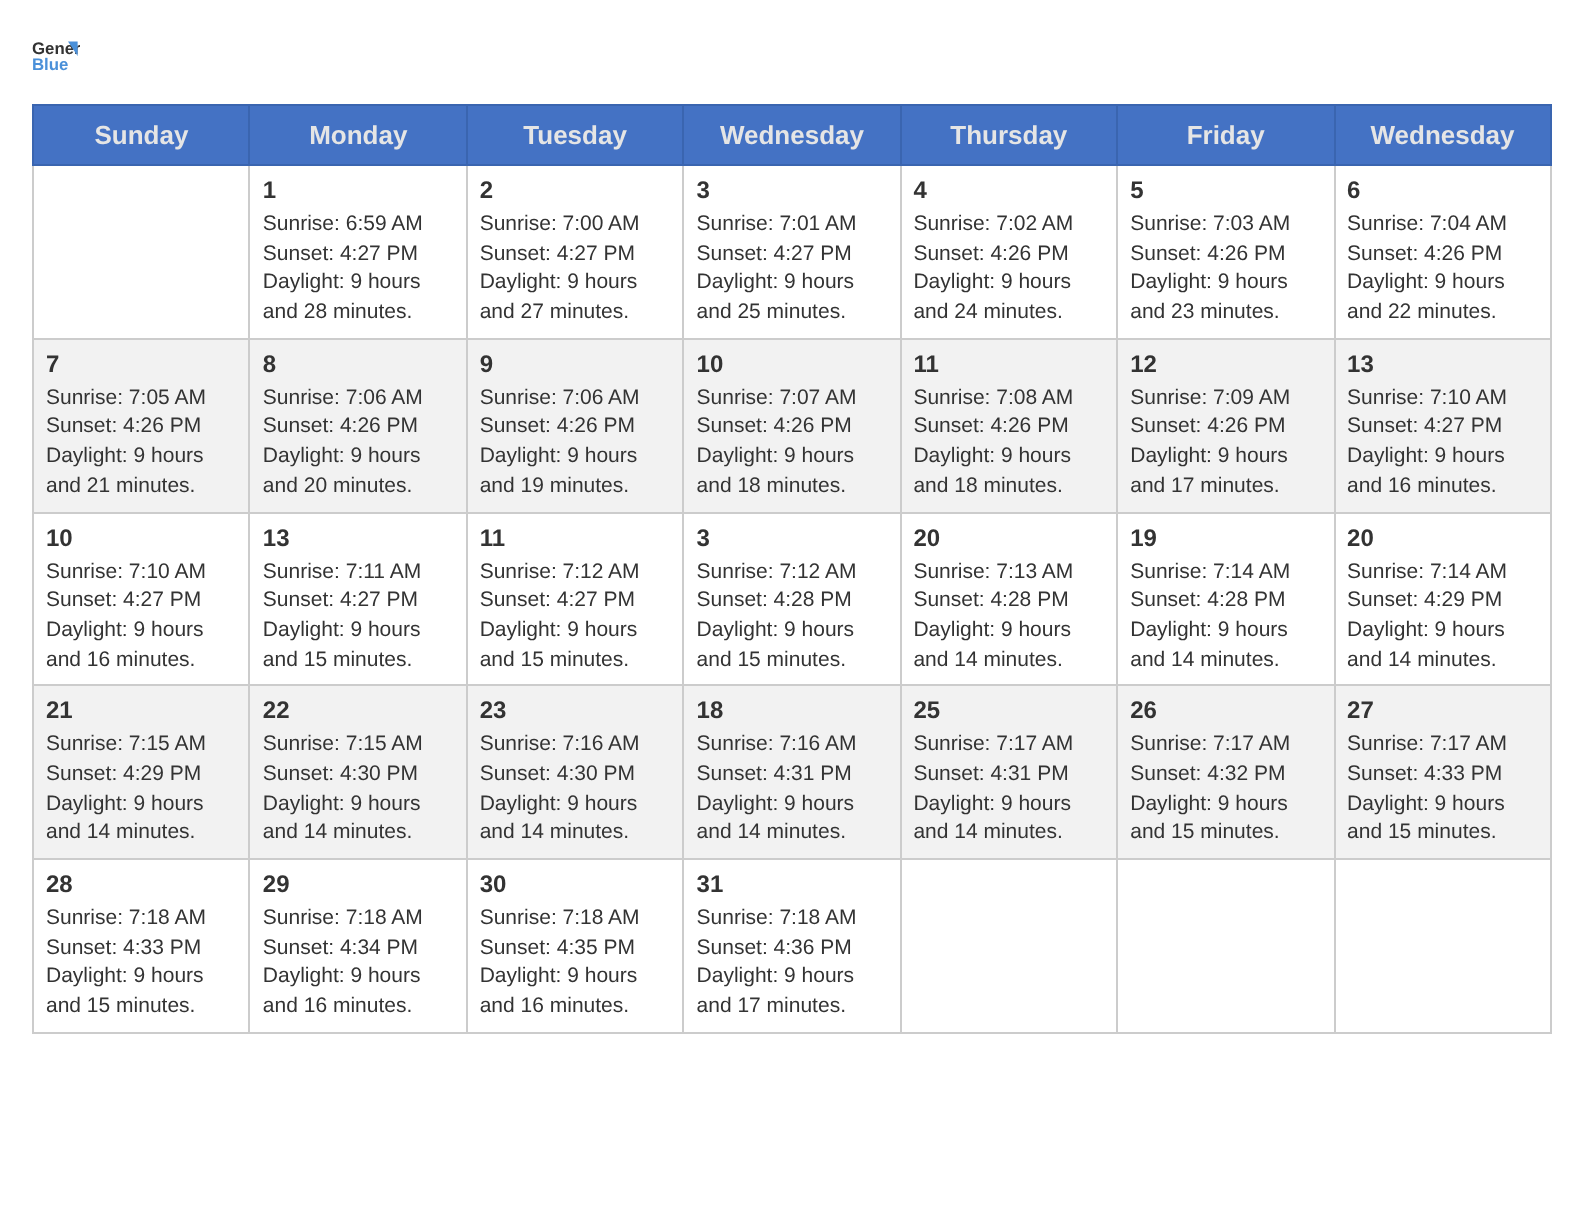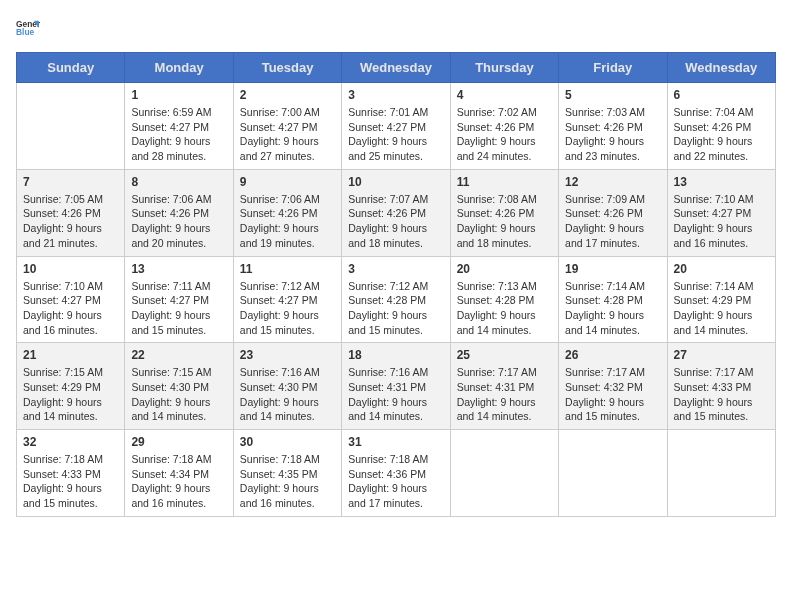--- a/index.html
+++ b/index.html
@@ -225,21 +225,21 @@
           <span class="day-number">26</span>
           <div class="day-info">Sunrise: 7:17 AM<br>Sunset: 4:32 PM<br>Daylight: 9 hours<br>and 15 minutes.</div>
         </td>
         <td>
           <span class="day-number">27</span>
           <div class="day-info">Sunrise: 7:17 AM<br>Sunset: 4:33 PM<br>Daylight: 9 hours<br>and 15 minutes.</div>
         </td>
       </tr>
       <tr>
         <td>
-          <span class="day-number">32</span>
+          <span class="day-number">28</span>
           <div class="day-info">Sunrise: 7:18 AM<br>Sunset: 4:33 PM<br>Daylight: 9 hours<br>and 15 minutes.</div>
         </td>
         <td>
           <span class="day-number">29</span>
           <div class="day-info">Sunrise: 7:18 AM<br>Sunset: 4:34 PM<br>Daylight: 9 hours<br>and 16 minutes.</div>
         </td>
         <td>
           <span class="day-number">30</span>
           <div class="day-info">Sunrise: 7:18 AM<br>Sunset: 4:35 PM<br>Daylight: 9 hours<br>and 16 minutes.</div>
         </td>

